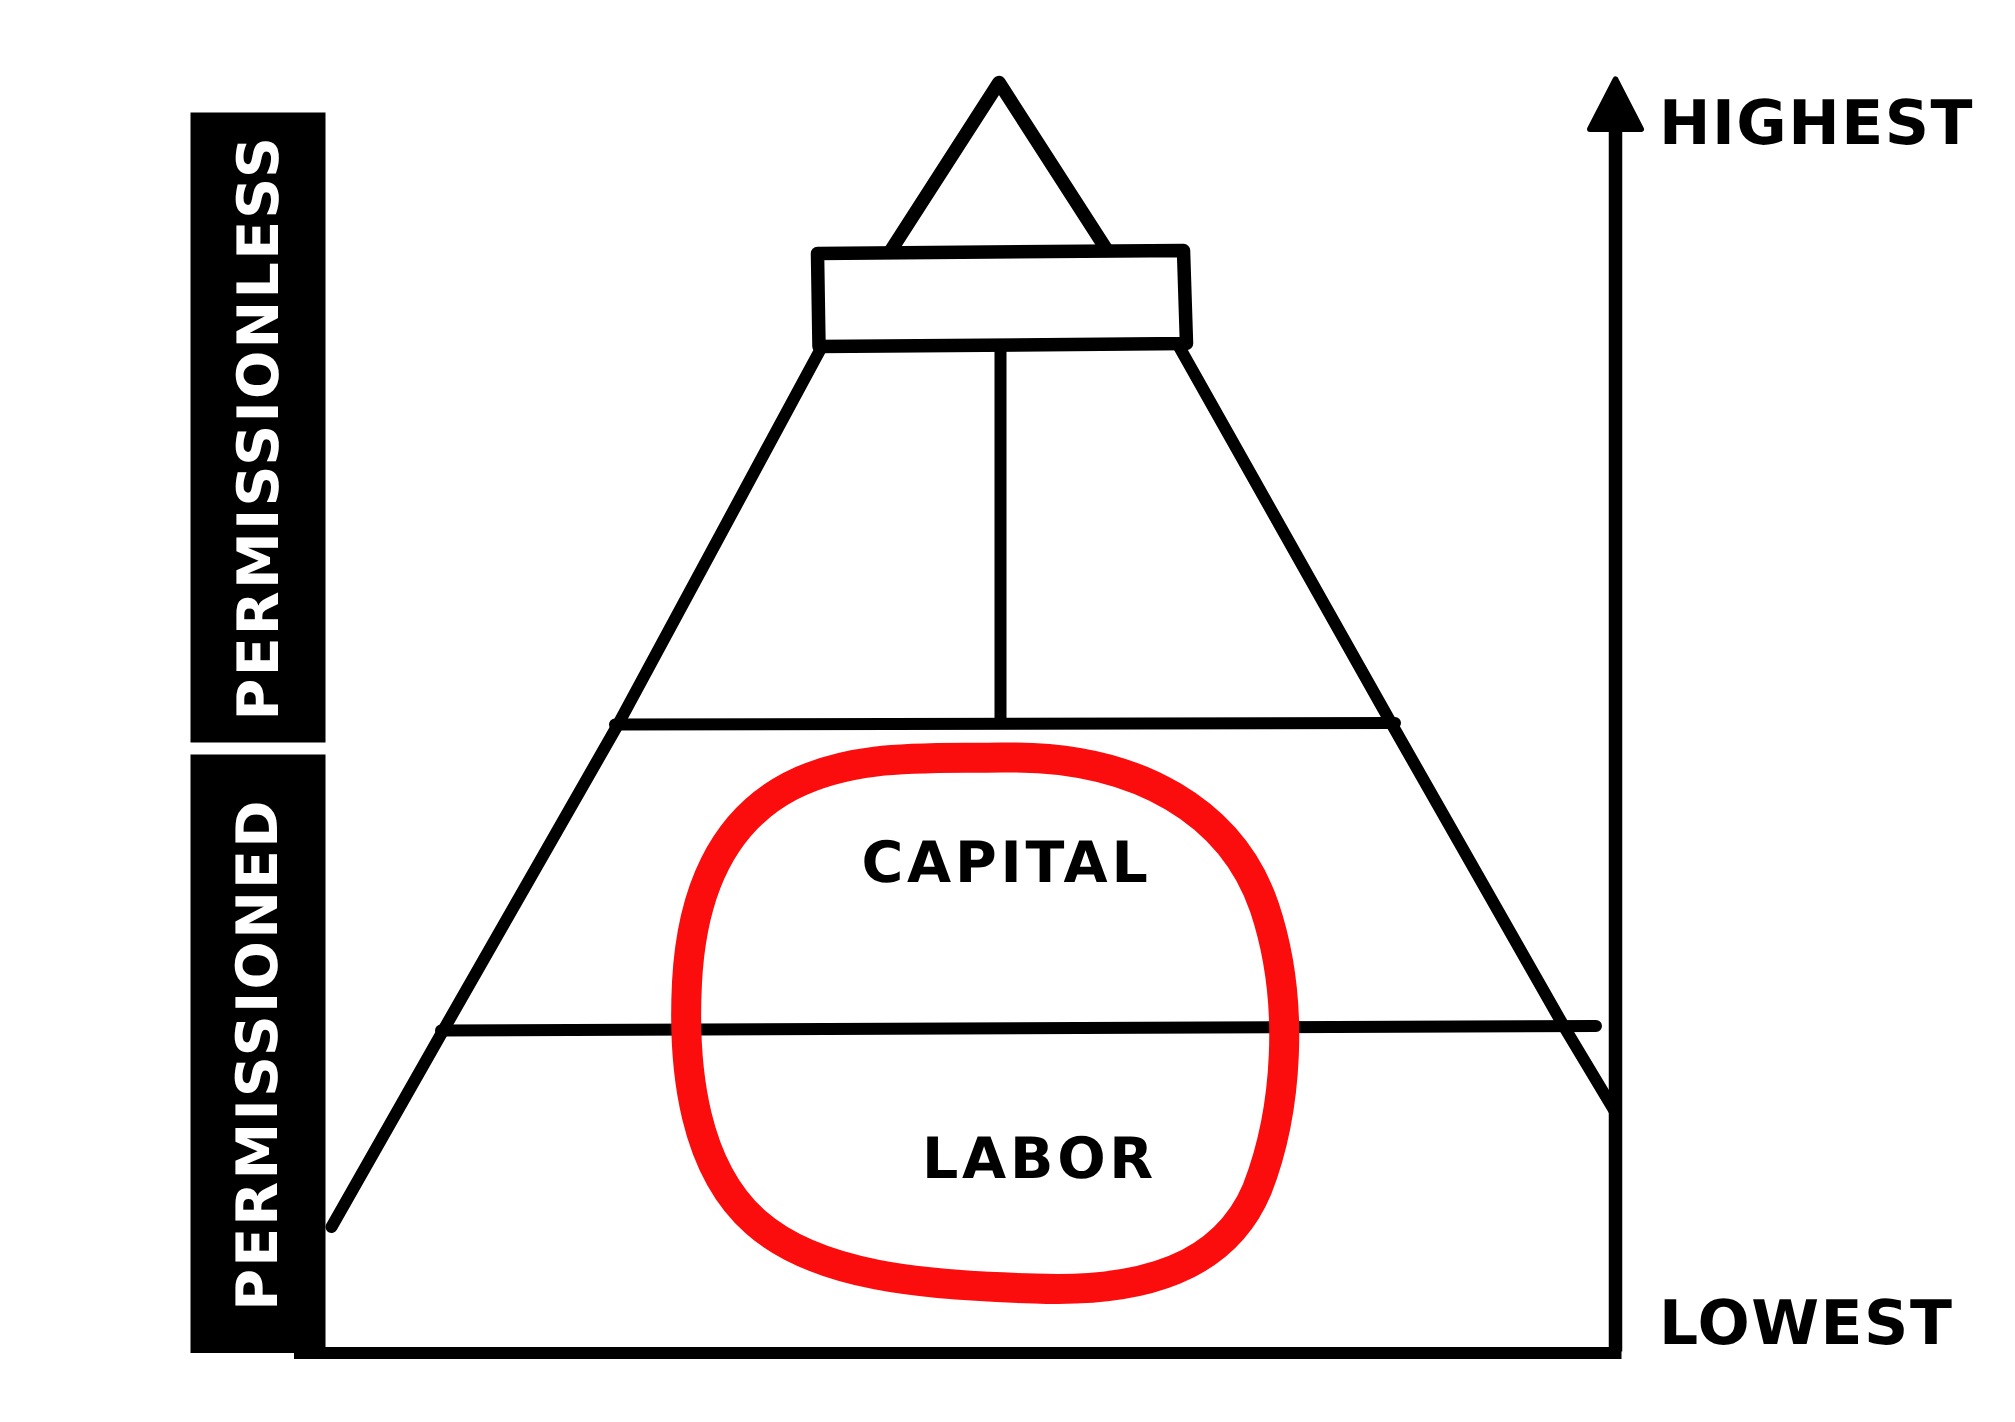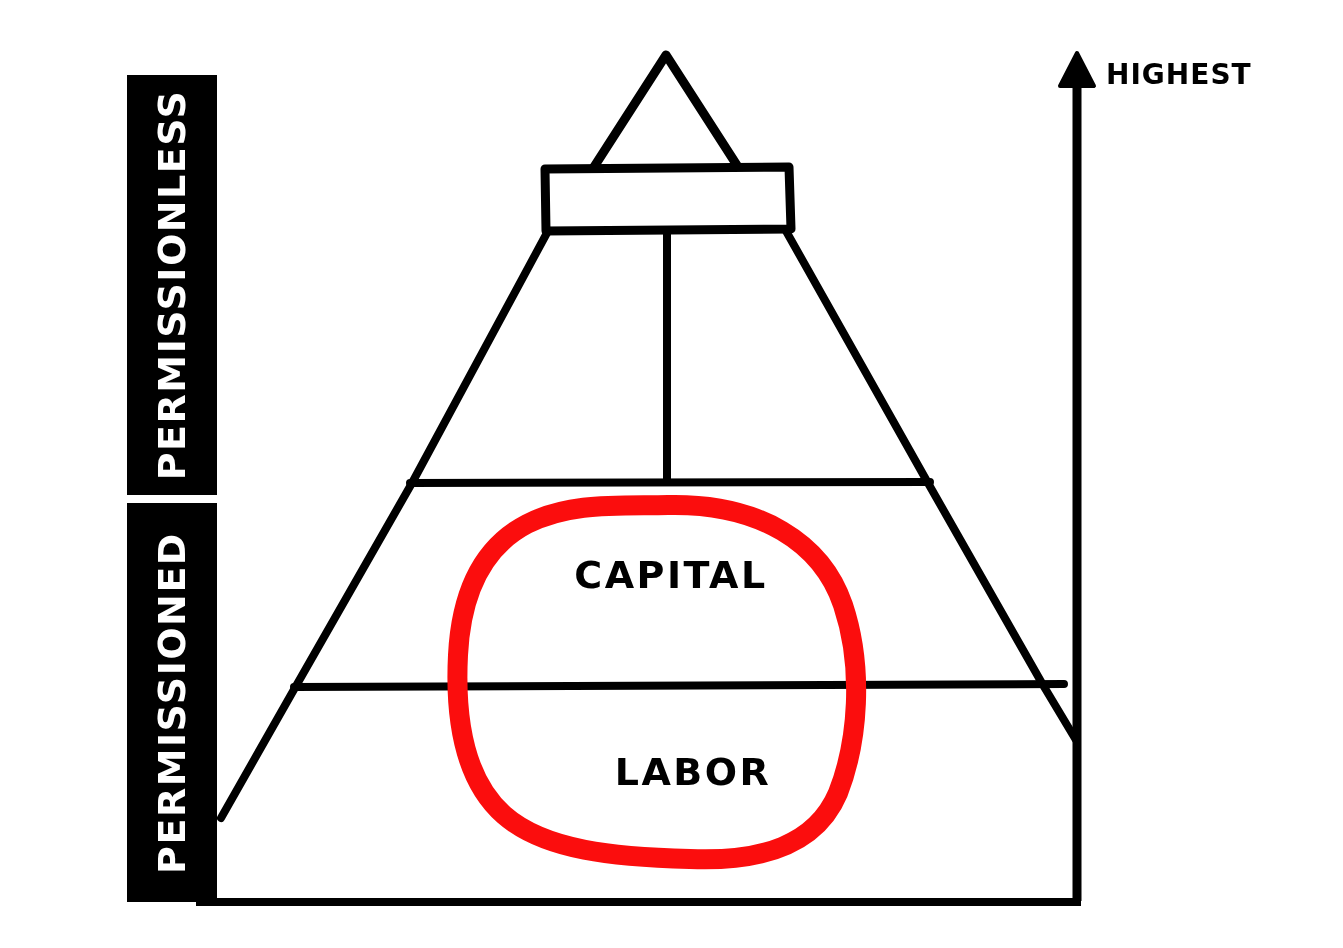--- a/index.html
+++ b/index.html
@@ -41,21 +41,21 @@
     transform: rotate(-90deg);
     transform-origin: center center;
   }
   #band-permissionless { left: 127px; top: 75px;  width: 90px; height: 420px; }
   #band-permissioned   { left: 127px; top: 503px; width: 90px; height: 399px; }
 
   .axis-label {
     position: absolute;
     font-family: "DejaVu Sans", sans-serif;
     font-weight: 700;
-    font-size: 28px;
+    font-size: 41px;
     letter-spacing: 1px;
     color: #000000;
     white-space: nowrap;
   }
   #label-highest { left: 1106px; top: 58px; }
   #label-lowest  { left: 1106px; top: 858px; }
 
   .tier-label {
     position: absolute;
     font-family: "DejaVu Sans", sans-serif;
@@ -110,18 +110,19 @@
   <div class="band" id="band-permissionless">
     <span class="band-text">PERMISSIONLESS</span>
   </div>
 
   <div class="band" id="band-permissioned">
     <span class="band-text">PERMISSIONED</span>
   </div>
 
   <div class="axis-label" id="label-highest">HIGHEST</div>
 
+  <div class="axis-label" id="label-lowest">LOWEST</div>
 
   <div class="tier-label" id="label-capital">CAPITAL</div>
 
   <div class="tier-label" id="label-labor">LABOR</div>
 
 </div>
 
 </body></html>

